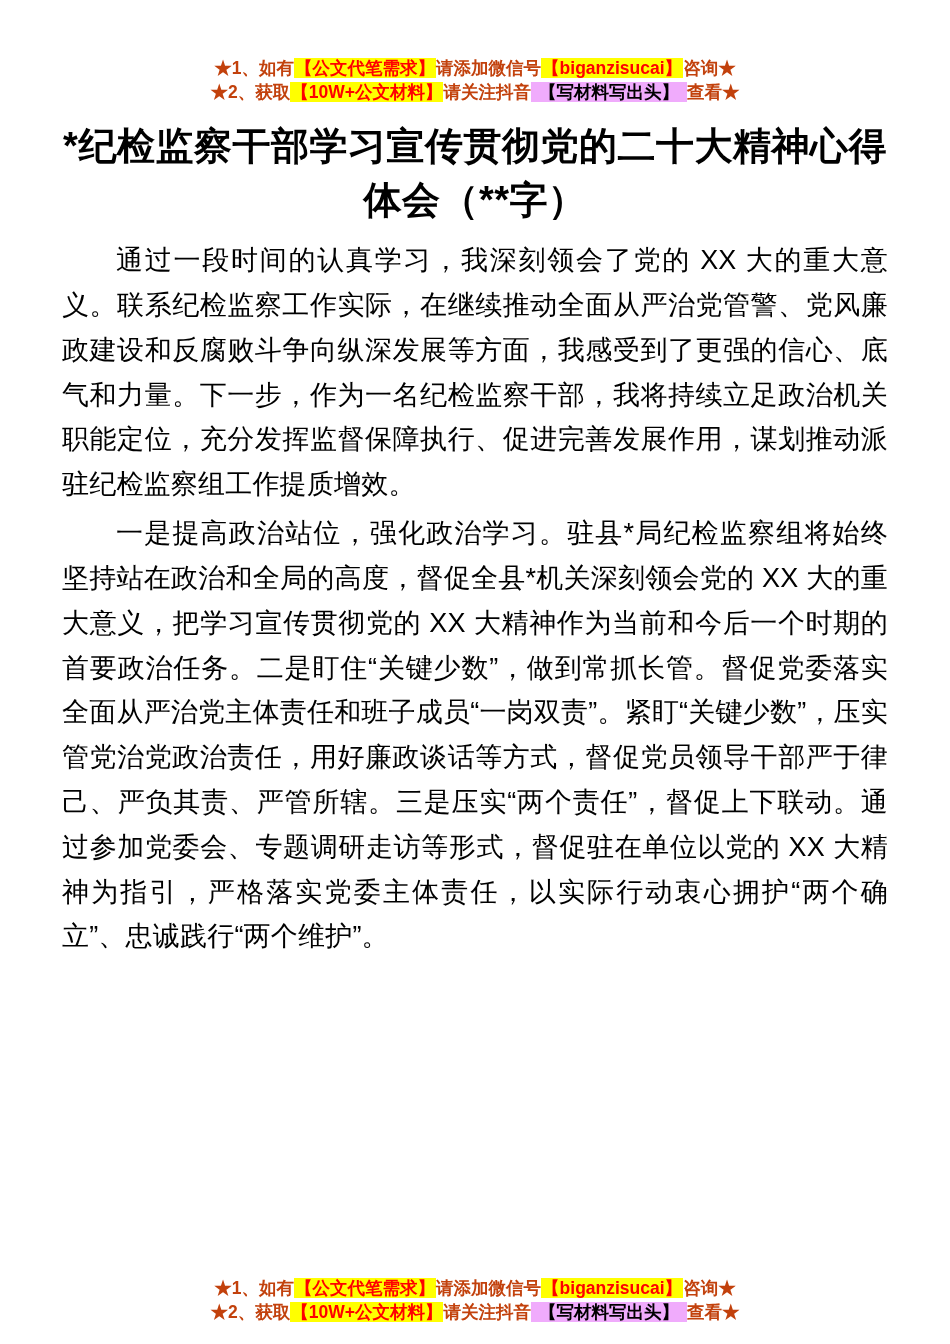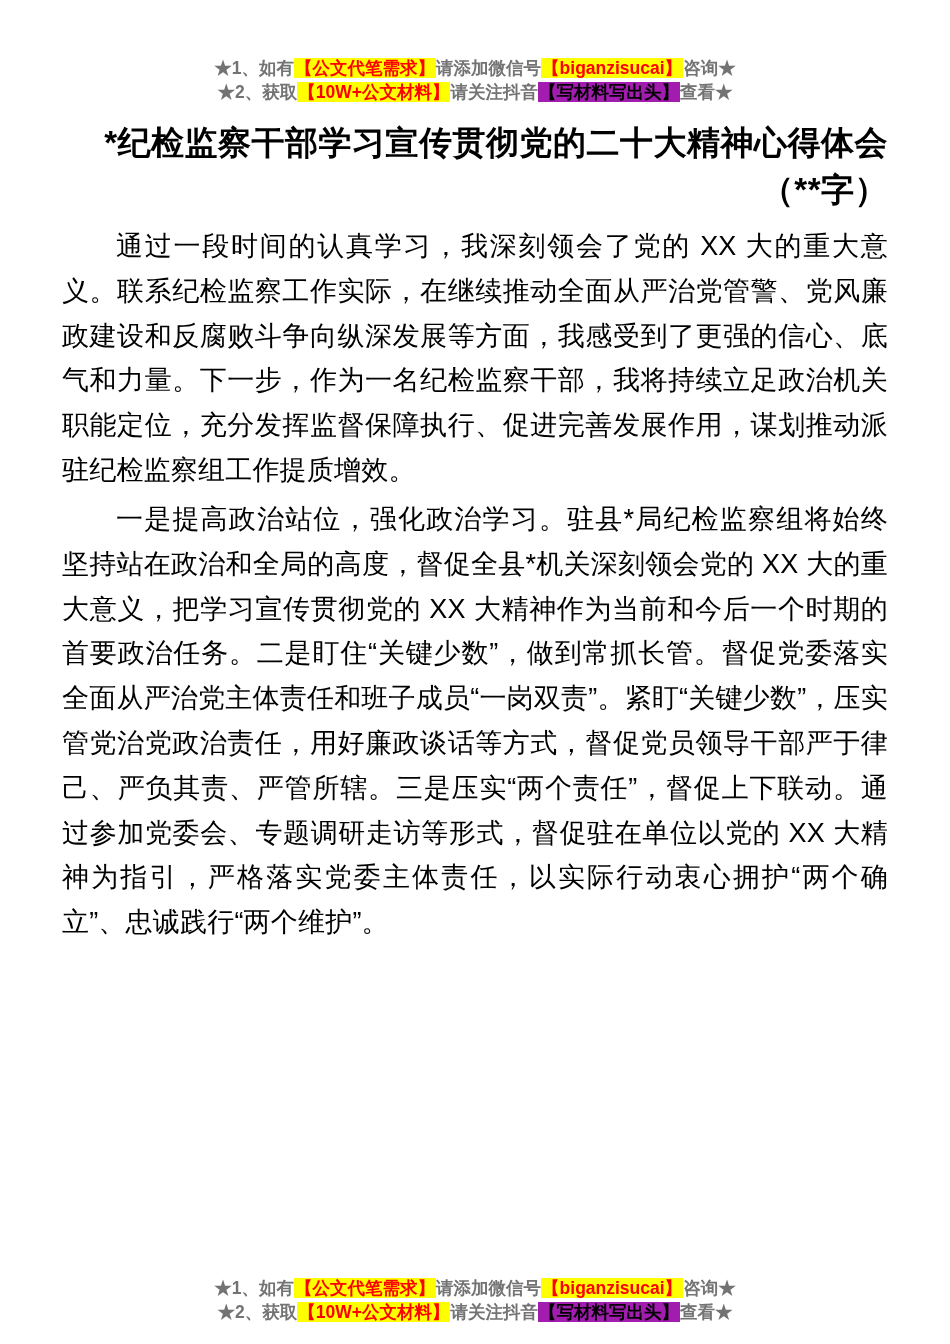--- a/index.html
+++ b/index.html
@@ -36,39 +36,39 @@
   .promo-row {
     display: block;
   }
   .hl {
     background: #ffff00;
     color: #ff0000;
     padding: 0 1px;
     margin-top: 10px;
   }
   .hl-black {
-    background: #a21caf;
+    background: #f0abfc;
     color: #000000;
-    padding: 0 1px;
+    padding: 0 8px;
   }
   .plain {
-    color: #737373;
+    color: #c2410c;
   }
 
   .promo-top { margin-bottom: 10px; }
   .promo-bottom { margin-top: auto; padding-top: 6px; }
 
   
   .doc-title {
-    font-size: 33px;
+    font-size: 38px;
     font-weight: bold;
     line-height: 1.42;
     letter-spacing: 0.5px;
     margin: 6px 0 10px 0;
-    text-align: right;
+    text-align: center;
   }
 
   
   .body-text {
     font-size: 27px;
     line-height: 1.66;
     text-align: justify;
     text-justify: inter-ideograph;
     letter-spacing: 0.2px;
   }

